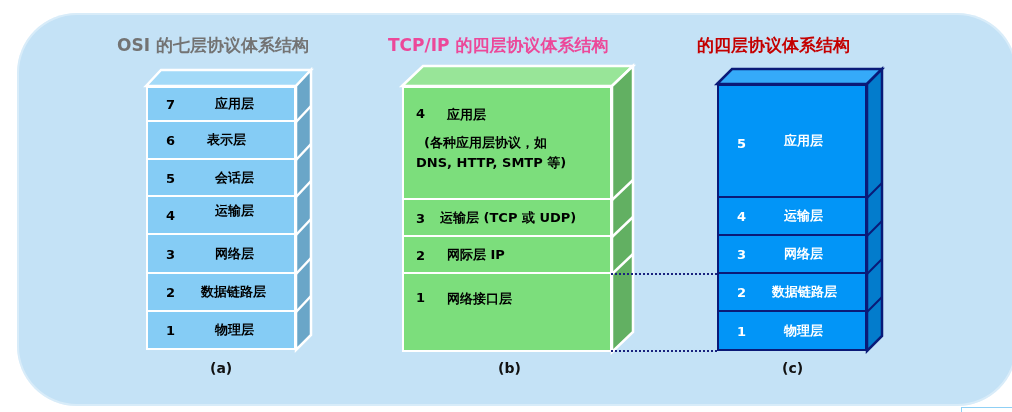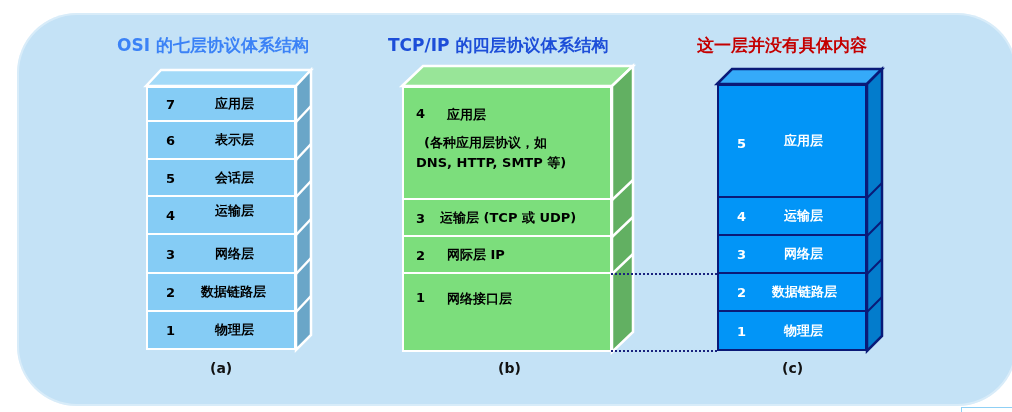--- a/index.html
+++ b/index.html
@@ -19,44 +19,44 @@
   .row .lbl { position:absolute; top:50%; transform:translateY(-50%); white-space:nowrap; }
 
   .dots { position:absolute; height:0; border-top:2px dotted #1a237e; }
 </style>
 </head>
 <body>
 
 <div class="panel-bg"></div>
 <div class="corner-chip"></div>
 
-<div class="title" style="left:117px;color:#3b82f6;">OSI 的七层协议体系结构</div>
-<div class="title" style="left:388px;color:#1d4ed8;">TCP/IP 的四层协议体系结构</div>
-<div class="title" style="left:697px;color:#c40000;">这一层并没有具体内容</div>
+<div class="title" style="left:117px;color:#737373;">OSI 的七层协议体系结构</div>
+<div class="title" style="left:388px;color:#ec4899;">TCP/IP 的四层协议体系结构</div>
+<div class="title" style="left:697px;color:#c40000;">的四层协议体系结构</div>
 
 <div class="stack" style="left:0;top:0;">
   <svg style="position:absolute;left:0;top:0;" width="1012" height="412">
     <polygon points="146,86 161,70 311,70 296,86" fill="#a3daf8" stroke="#fff" stroke-width="2.5"></polygon>
     <polygon points="296,86 311,70 311,335 296,350" fill="#6aa6c8" stroke="#fff" stroke-width="2.5"></polygon>
     <g stroke="#fff" stroke-width="2.5">
       <line x1="296" y1="122" x2="311" y2="106"></line>
       <line x1="296" y1="160" x2="311" y2="144"></line>
       <line x1="296" y1="197" x2="311" y2="181"></line>
       <line x1="296" y1="235" x2="311" y2="219"></line>
       <line x1="296" y1="274" x2="311" y2="258"></line>
       <line x1="296" y1="312" x2="311" y2="296"></line>
     </g>
   </svg>
   <div class="row" style="left:146px;top:86px;width:150px;height:36px;background:#85ccf5;border:2.5px solid #fff;">
     <span class="num" style="left:18px;">7</span>
     <span class="lbl" style="left:67px;">应用层</span>
   </div>
   <div class="row" style="left:146px;top:122px;width:150px;height:38px;background:#85ccf5;border:2.5px solid #fff;border-top:none;">
     <span class="num" style="left:18px;">6</span>
-    <span class="lbl" style="left:67px;text-align:center;">表示层</span>
+    <span class="lbl" style="left:59px;text-align:center;">表示层</span>
   </div>
   <div class="row" style="left:146px;top:160px;width:150px;height:37px;background:#85ccf5;border:2.5px solid #fff;border-top:none;">
     <span class="num" style="left:18px;">5</span>
     <span class="lbl" style="left:67px;font-family:Liberation Mono, monospace;">会话层</span>
   </div>
   <div class="row" style="left:146px;top:197px;width:150px;height:38px;background:#85ccf5;border:2.5px solid #fff;border-top:none;">
     <span class="num" style="left:18px;">4</span>
     <span class="lbl" style="left:67px;margin-top:-4px;">运输层</span>
   </div>
   <div class="row" style="left:146px;top:235px;width:150px;height:39px;background:#85ccf5;border:2.5px solid #fff;border-top:none;">

